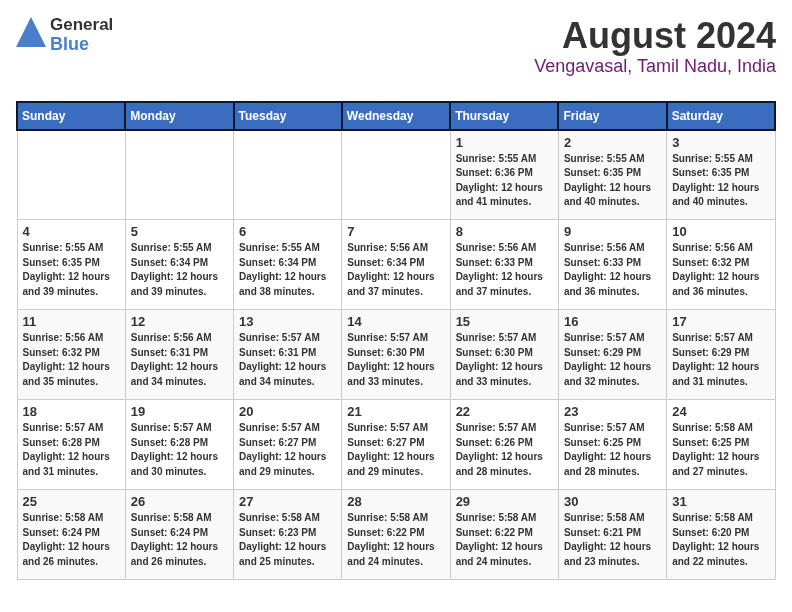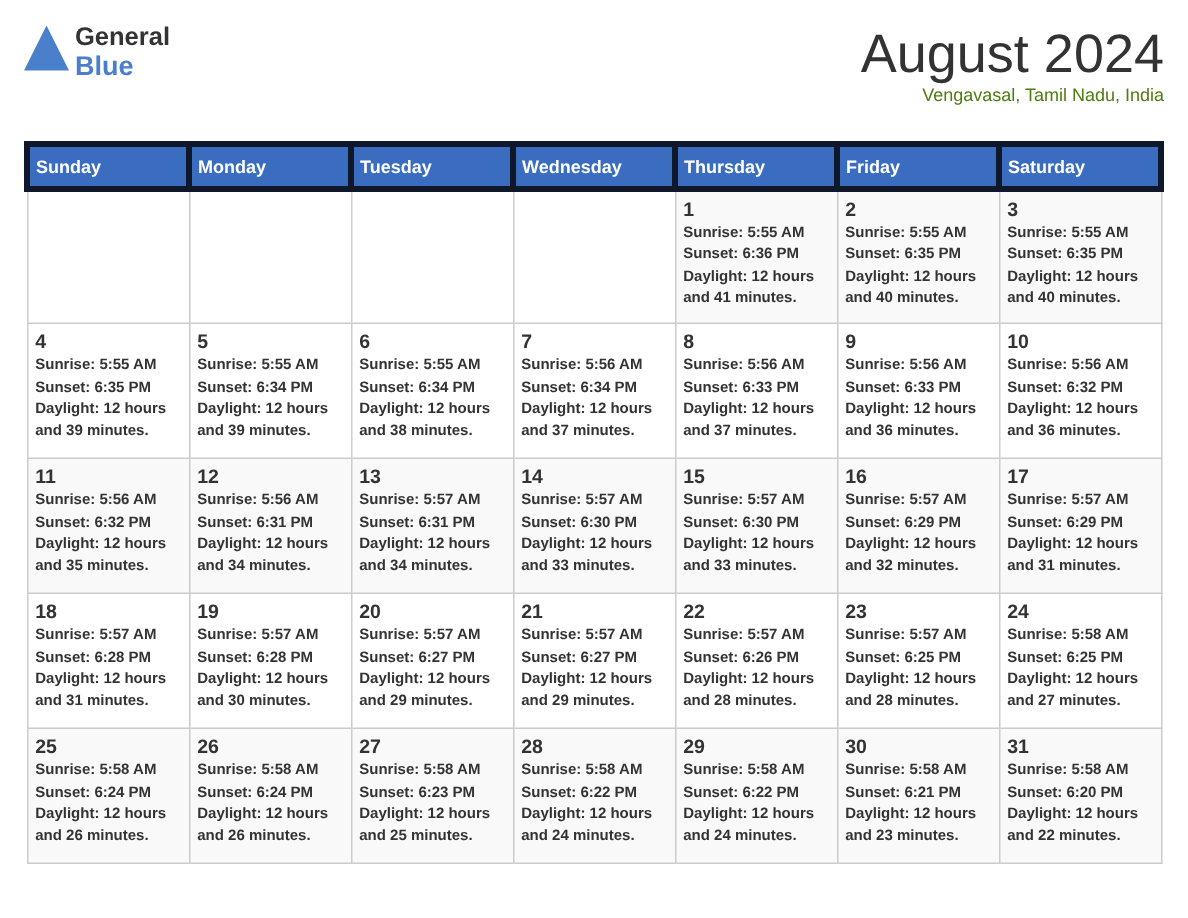--- a/index.html
+++ b/index.html
@@ -14,41 +14,41 @@
       display: flex;
       justify-content: space-between;
       align-items: flex-start;
       margin-bottom: 24px;
     }
     .title-area {
       text-align: right;
     }
     .month-title {
       font-size: 36px;
-      font-weight: normal;
+      font-weight: bold;
       color: #333;
       line-height: 1.1;
     }
     .location-title {
-      font-size: 12px;
-      color: #4d7c0f;
+      font-size: 18px;
+      color: #701a75;
     }
     table {
       width: 100%;
       border-collapse: collapse;
       table-layout: fixed;
     }
     thead tr th {
       background-color: #3a6dbf;
       color: #fff;
       font-size: 12px;
       font-weight: bold;
       padding: 6px 4px;
       text-align: left;
-      border: 4px solid #0f172a;
+      border: 2px solid #0f172a;
     }
     tbody tr td {
       border: 1px solid #ccc;
       vertical-align: top;
       padding: 4px 5px;
       font-size: 10.5px;
       color: #222;
       height: 90px;
       background: #fff;
     }

